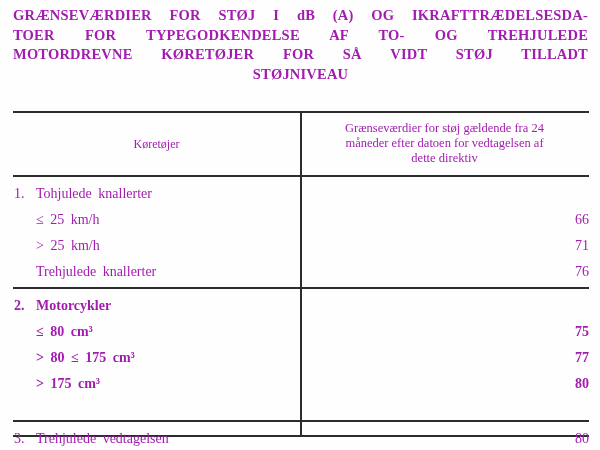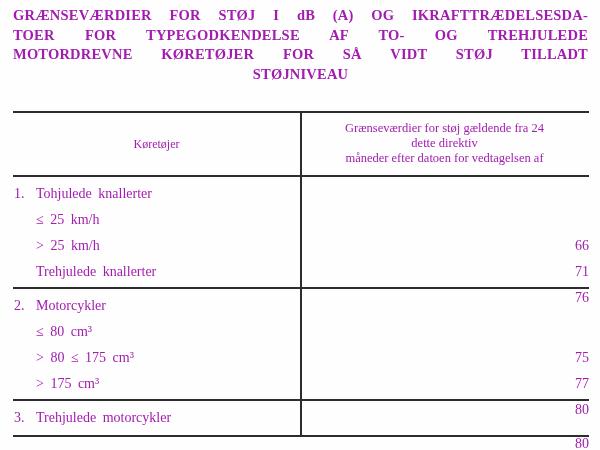--- a/index.html
+++ b/index.html
@@ -77,27 +77,26 @@
     text-align: center;
     font-size: 12.5px;
     line-height: 15px;
   }
   .section {
     box-sizing: border-box;
     padding-top: 4px;
     border-bottom: 2px solid #2c2c2c;
   }
   .section.s1 { height: 112px; }
-  .section.s2 { height: 112px; }
+  .section.s2 { height: 133px; font-weight: bold; }
   .section.s3 { height: 37px; border-bottom: none; padding-top: 4px; }
   .row {
     display: flex;
     height: 26px;
     line-height: 26px;
-    flex-direction: column;
   }
   .cell-l {
     width: 287px;
     box-sizing: border-box;
     padding-left: 1px;
     word-spacing: 3px;
     white-space: nowrap;
   }
   .num {
     display: inline-block;
@@ -120,22 +119,22 @@
     <div class="tline last">STØJNIVEAU</div>
   </div>
 
   <div class="limits-table">
     <div class="vline"></div>
 
     <div class="thead">
       <div class="th-left">Køretøjer</div>
       <div class="th-right">
         <div>Grænseværdier for støj gældende fra 24</div>
+        <div>måneder efter datoen for vedtagelsen af</div>
         <div>dette direktiv</div>
-        <div>måneder efter datoen for vedtagelsen af</div>
       </div>
     </div>
 
     <div class="section s1">
       <div class="row">
         <div class="cell-l"><span class="num">1.</span><span>Tohjulede knallerter</span></div>
         <div class="cell-r"></div>
       </div>
       <div class="row">
         <div class="cell-l"><span class="num"></span><span>≤ 25 km/h</span></div>
@@ -165,19 +164,19 @@
         <div class="cell-r">77</div>
       </div>
       <div class="row">
         <div class="cell-l"><span class="num"></span><span>&gt; 175 cm³</span></div>
         <div class="cell-r">80</div>
       </div>
     </div>
 
     <div class="section s3">
       <div class="row">
-        <div class="cell-l"><span class="num">3.</span><span>Trehjulede motorcykler</span></div>
+        <div class="cell-l"><span class="num">3.</span><span>Trehjulede vedtagelsen</span></div>
         <div class="cell-r">80</div>
       </div>
     </div>
 
   </div>
 </div>
 
 </body></html>

